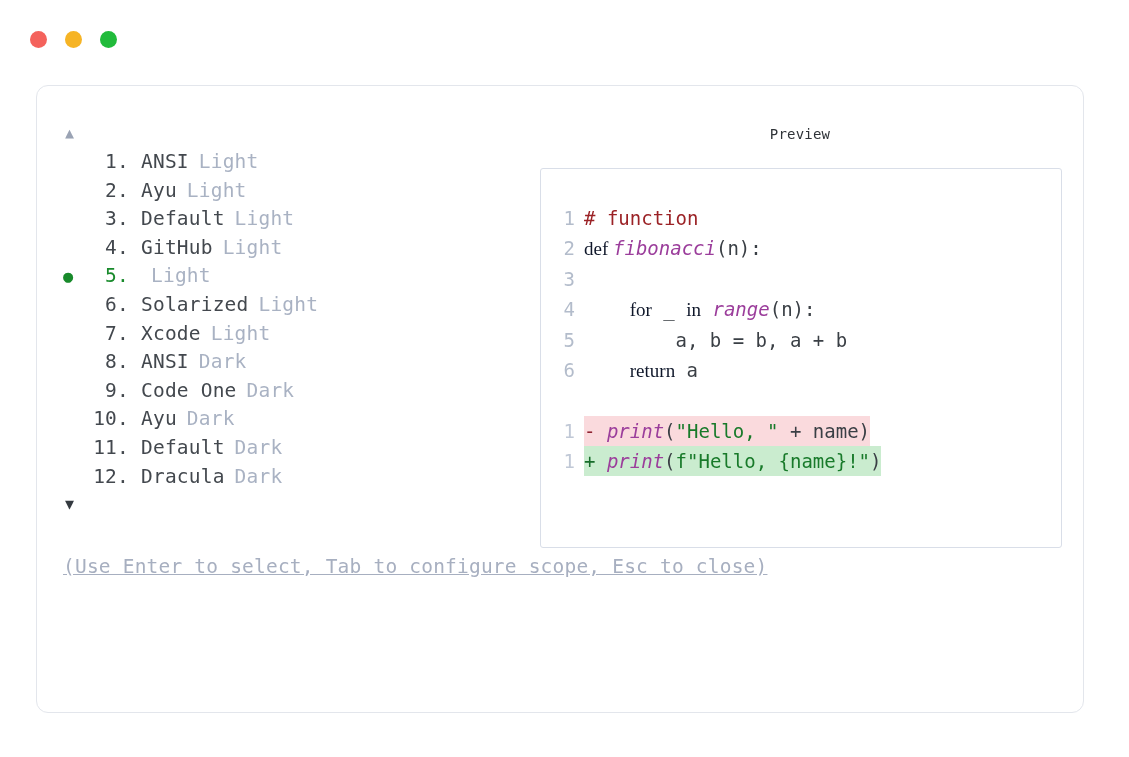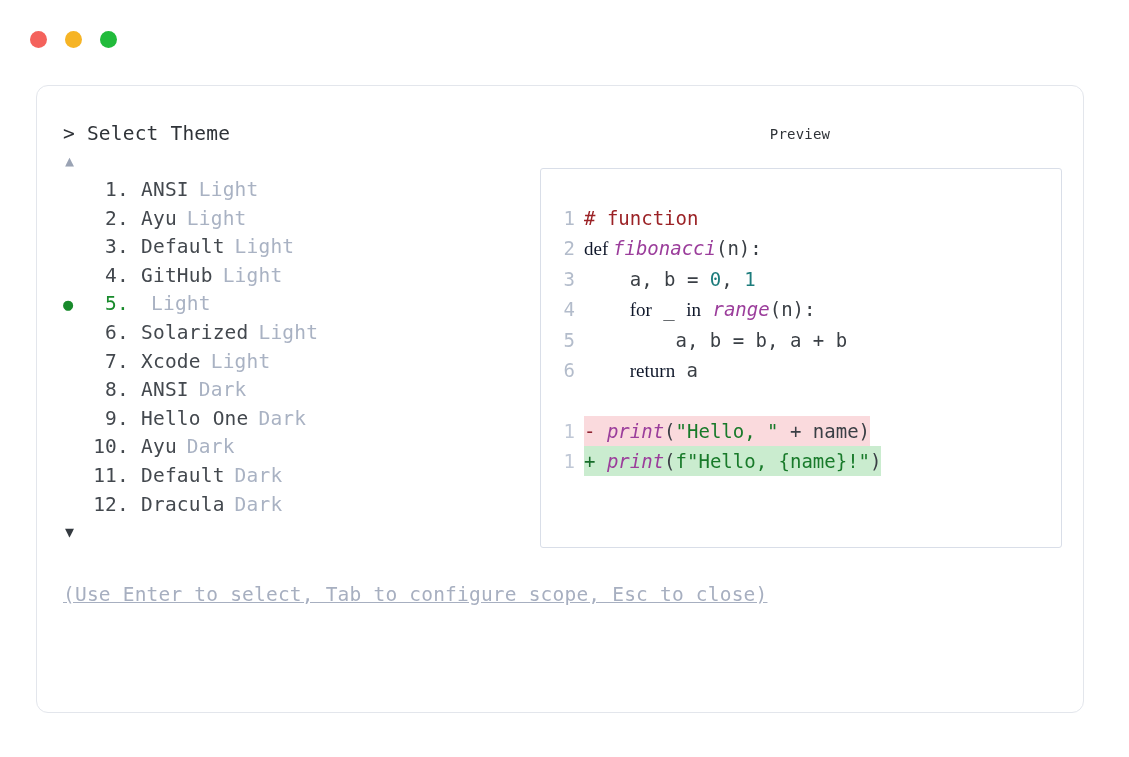--- a/index.html
+++ b/index.html
@@ -201,53 +201,52 @@
   <div class="dot dot-close"></div>
   <div class="dot dot-min"></div>
   <div class="dot dot-max"></div>
 </div>
 
 <div class="card">
   <div class="card-inner">
 
     <div class="left-pane">
 
-      <div class="prompt-row"><span class="prompt-caret">&gt;</span> <span>Select Theme</span></div>
 
       <div class="scroll-arrow scroll-arrow-up">▲</div>
 
       <div class="theme-list" id="theme-list">
           <div class="theme-row"><span class="row-marker"></span><span class="row-index">1.</span><span class="row-dot"></span><span class="row-name">ANSI</span><span class="row-variant">Light</span></div>
           <div class="theme-row"><span class="row-marker"></span><span class="row-index">2.</span><span class="row-dot"></span><span class="row-name">Ayu</span><span class="row-variant">Light</span></div>
           <div class="theme-row"><span class="row-marker"></span><span class="row-index">3.</span><span class="row-dot"></span><span class="row-name">Default</span><span class="row-variant">Light</span></div>
           <div class="theme-row"><span class="row-marker"></span><span class="row-index">4.</span><span class="row-dot"></span><span class="row-name">GitHub</span><span class="row-variant">Light</span></div>
           <div class="theme-row selected"><span class="row-marker">●</span><span class="row-index">5.</span><span class="row-dot"></span><span class="row-variant">Light</span></div>
           <div class="theme-row"><span class="row-marker"></span><span class="row-index">6.</span><span class="row-dot"></span><span class="row-name">Solarized</span><span class="row-variant">Light</span></div>
           <div class="theme-row"><span class="row-marker"></span><span class="row-index">7.</span><span class="row-dot"></span><span class="row-name">Xcode</span><span class="row-variant">Light</span></div>
           <div class="theme-row"><span class="row-marker"></span><span class="row-index">8.</span><span class="row-dot"></span><span class="row-name">ANSI</span><span class="row-variant">Dark</span></div>
-          <div class="theme-row"><span class="row-marker"></span><span class="row-index">9.</span><span class="row-dot"></span><span class="row-name">Hello One</span><span class="row-variant">Dark</span></div>
+          <div class="theme-row"><span class="row-marker"></span><span class="row-index">9.</span><span class="row-dot"></span><span class="row-name">Code One</span><span class="row-variant">Dark</span></div>
           <div class="theme-row"><span class="row-marker"></span><span class="row-index">10.</span><span class="row-dot"></span><span class="row-name">Ayu</span><span class="row-variant">Dark</span></div>
           <div class="theme-row"><span class="row-marker"></span><span class="row-index">11.</span><span class="row-dot"></span><span class="row-name">Default</span><span class="row-variant">Dark</span></div>
           <div class="theme-row"><span class="row-marker"></span><span class="row-index">12.</span><span class="row-dot"></span><span class="row-name">Dracula</span><span class="row-variant">Dark</span></div>
         </div>
 
       <div class="scroll-arrow scroll-arrow-down">▼</div>
 
       <div class="list-footer-gap"></div>
 
       <div class="hint">(Use Enter to select, Tab to configure scope, Esc to close)</div>
     </div>
 
     <div class="right-pane">
       <div class="preview-label">Preview</div>
       <div class="preview-box">
         <div id="code-block">
             <div class="code-line"><span class="ln">1</span><span class="code-text"><span class="tok-comment"># function</span></span></div>
             <div class="code-line"><span class="ln">2</span><span class="code-text"><span class="tok-kw">def </span><span class="tok-fn">fibonacci</span><span class="tok-punct">(n):</span></span></div>
-            <div class="code-line"><span class="ln">3</span><span class="code-text"><span class="tok-plain">    a, b = </span><span class="tok-num">0</span><span class="tok-plain">, </span><span class="tok-num">1</span></span></div>
+            <div class="code-line"><span class="ln">3</span></div>
             <div class="code-line"><span class="ln">4</span><span class="code-text"><span class="tok-plain">    </span><span class="tok-kw">for</span><span class="tok-plain"> _ </span><span class="tok-kw">in</span><span class="tok-plain"> </span><span class="tok-fn">range</span><span class="tok-punct">(n):</span></span></div>
             <div class="code-line"><span class="ln">5</span><span class="code-text"><span class="tok-plain">        a, b = b, a + b</span></span></div>
             <div class="code-line"><span class="ln">6</span><span class="code-text"><span class="tok-plain">    </span><span class="tok-kw">return</span><span class="tok-plain"> a</span></span></div>
           </div>
         <div class="code-gap"></div>
         <div id="diff-block">
             <div class="diff-line"><span class="ln">1</span><span class="diff-body diff-del"><span class="diff-sign-del">-</span><span> </span><span class="tok-fn">print</span><span class="tok-punct">(</span><span class="tok-str">"Hello, "</span><span class="tok-plain"> + name)</span></span></div>
             <div class="diff-line"><span class="ln">1</span><span class="diff-body diff-add"><span class="diff-sign-add">+</span><span> </span><span class="tok-fn">print</span><span class="tok-punct">(</span><span class="tok-str">f"Hello, {name}!"</span><span class="tok-punct">)</span></span></div>
           </div>
       </div>

